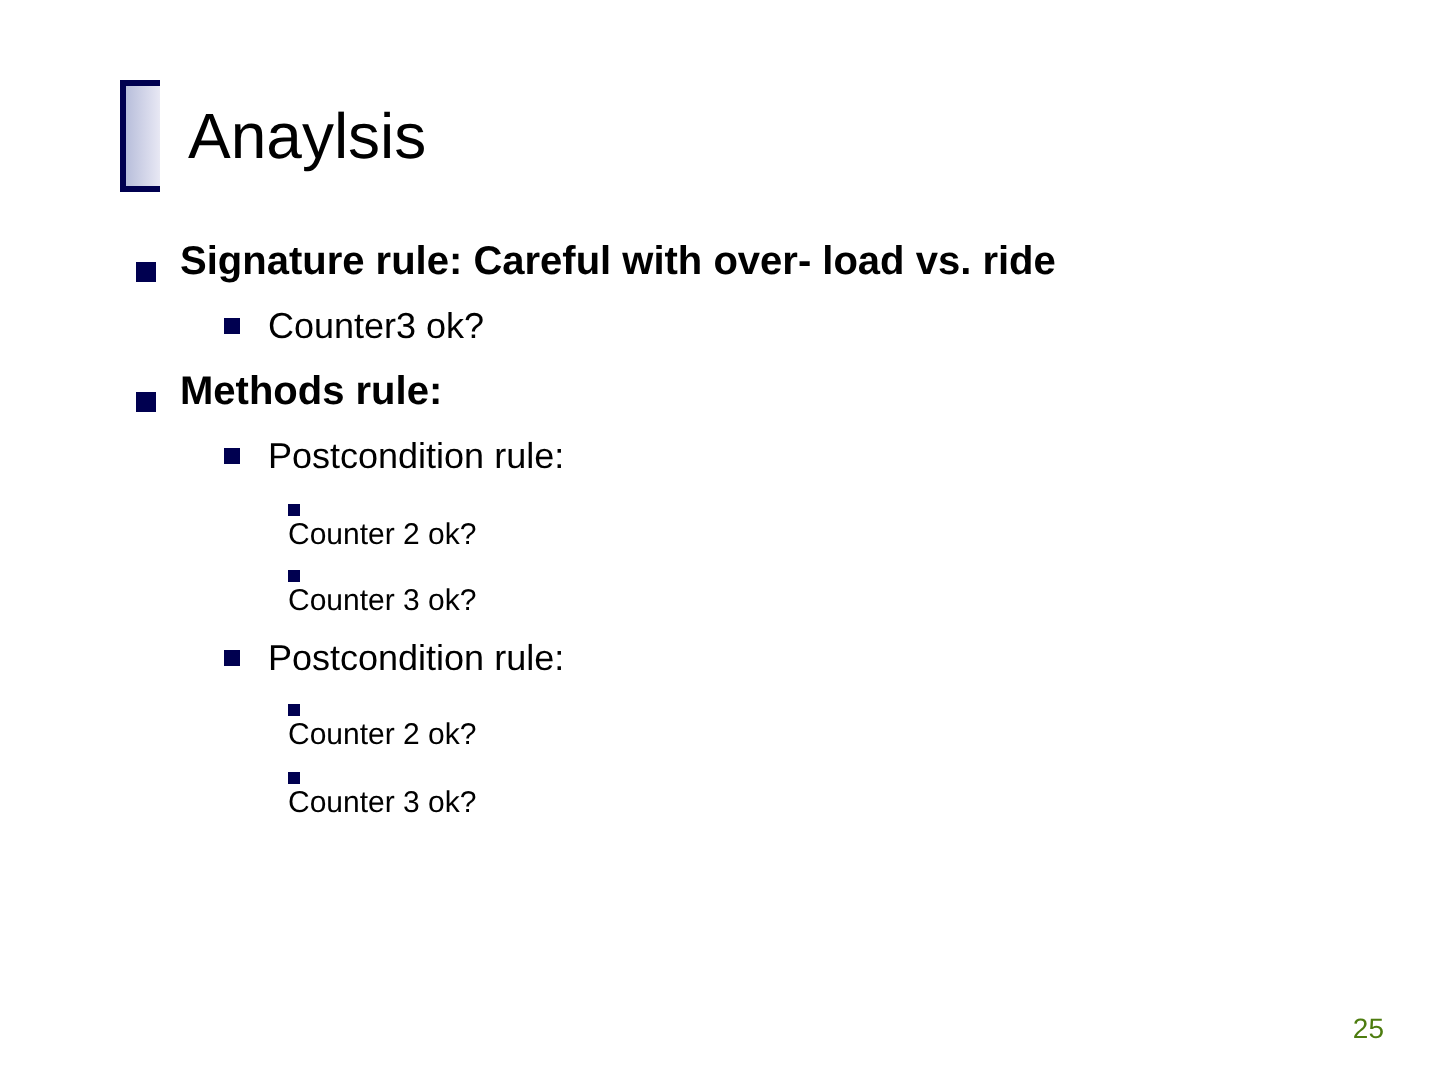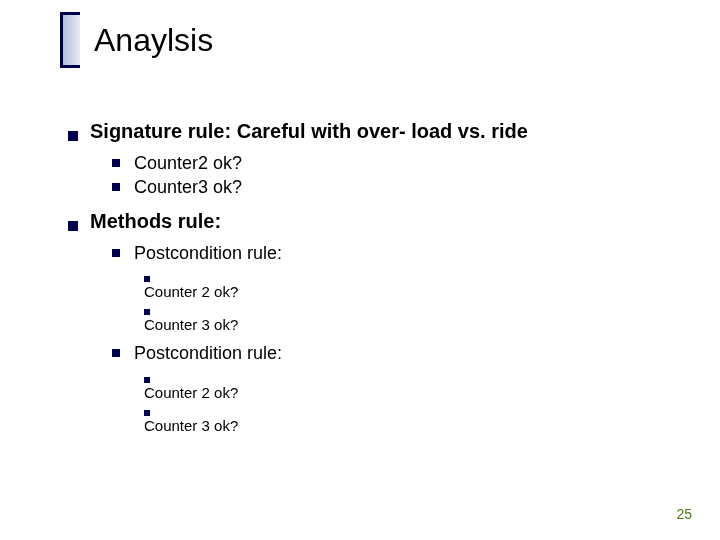--- a/index.html
+++ b/index.html
@@ -12,21 +12,21 @@
   }
   .slide {
     position: relative;
     width: 720px;
     height: 540px;
     background: #fff;
     color: #000;
   }
   .title-wrap {
     position: absolute;
-    top: 12px;
+    top: 40px;
     left: 60px;
   }
   .title-bar {
     position: absolute;
     top: 0;
     left: 0;
     width: 20px;
     height: 56px;
     border: 3px solid #000050;
     border-right: none;
@@ -86,26 +86,20 @@
     <ul class="l1">
       <li>
         <div class="row">
           <span class="sq sq1"></span>
           <span>Signature rule: Careful with over- load vs. ride</span>
         </div>
         <ul class="l2">
           <li>
             <div class="row">
               <span class="sq sq2"></span>
-              <span>Counter2 ok?</span>
-            </div>
-          </li>
-          <li>
-            <div class="row">
-              <span class="sq sq2"></span>
               <span>Counter3 ok?</span>
             </div>
           </li>
         </ul>
       </li>
 
       <li>
         <div class="row">
           <span class="sq sq1"></span>
           <span>Methods rule:</span>

